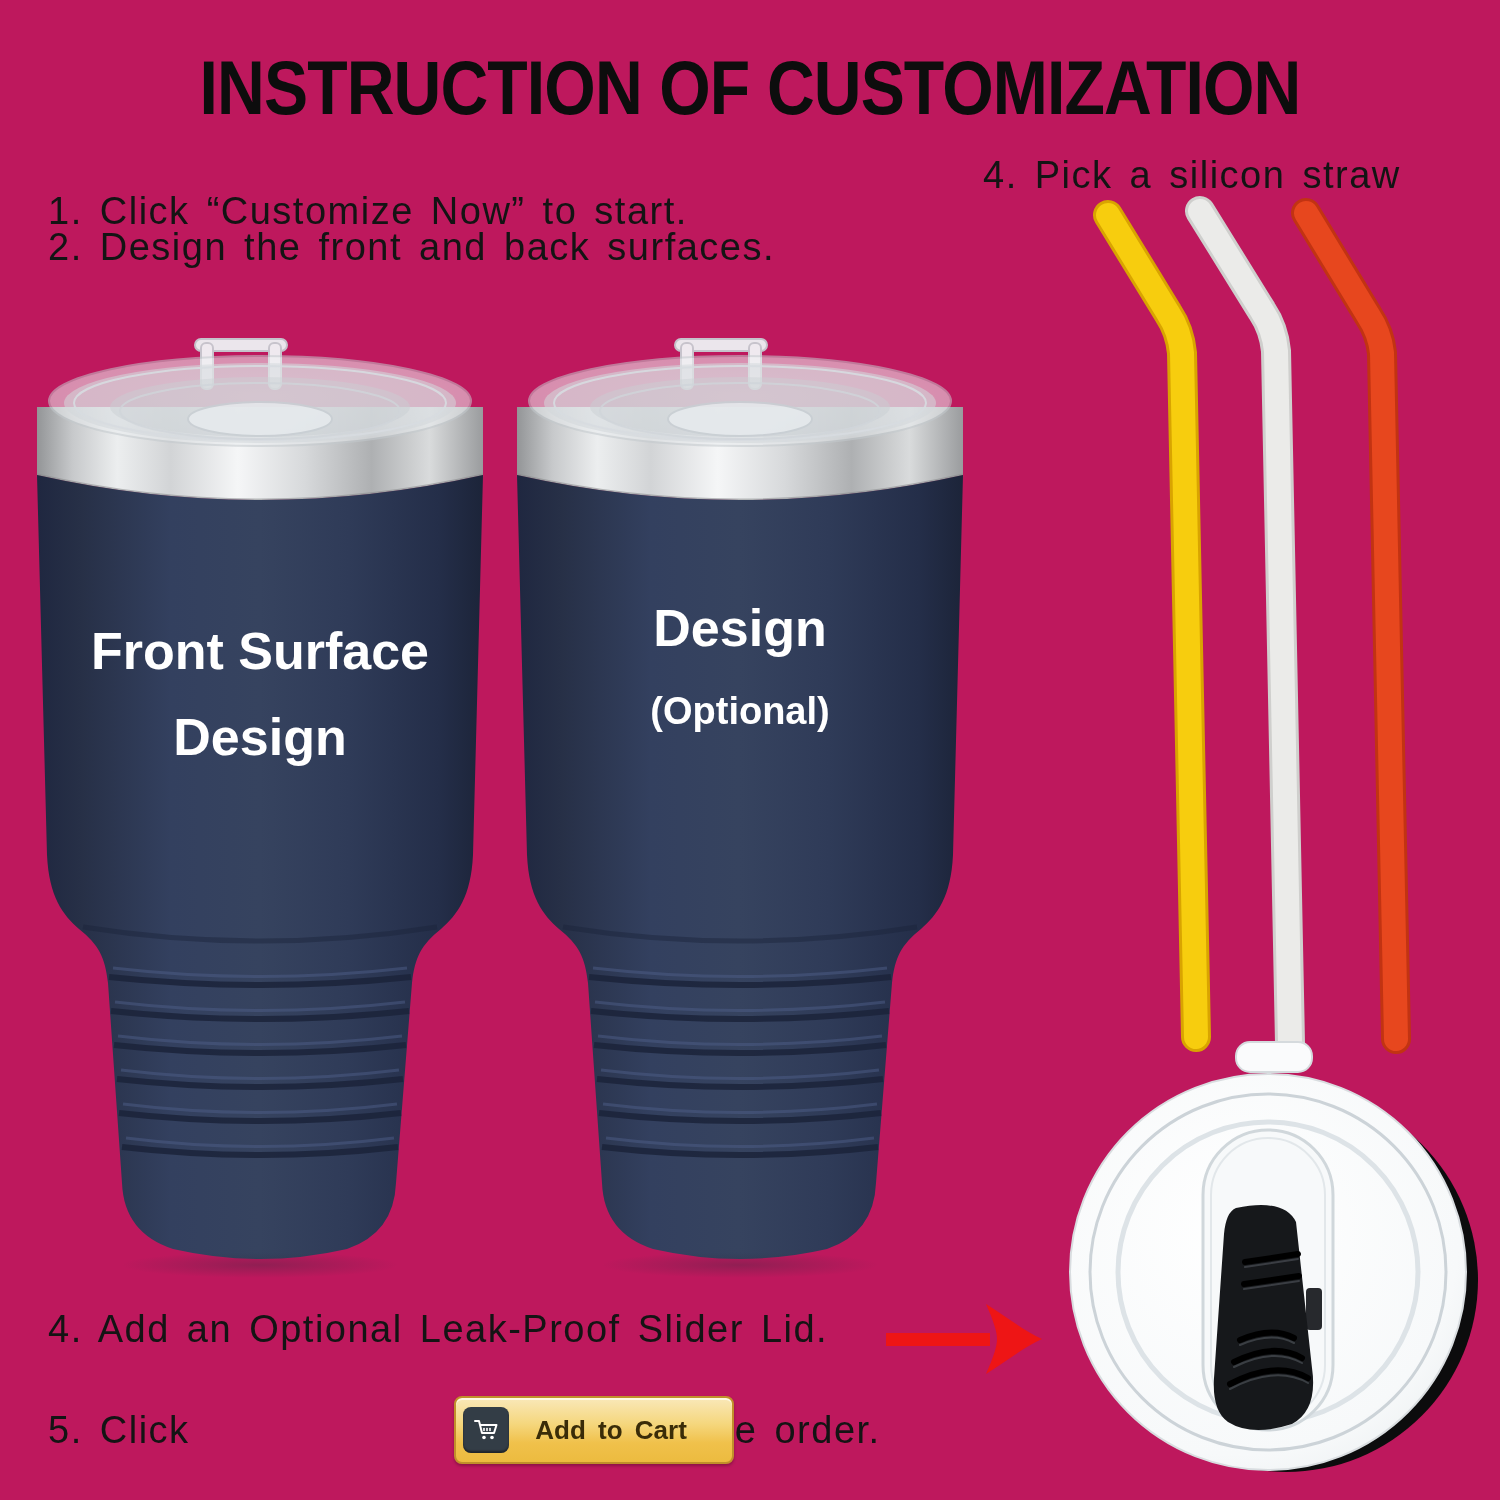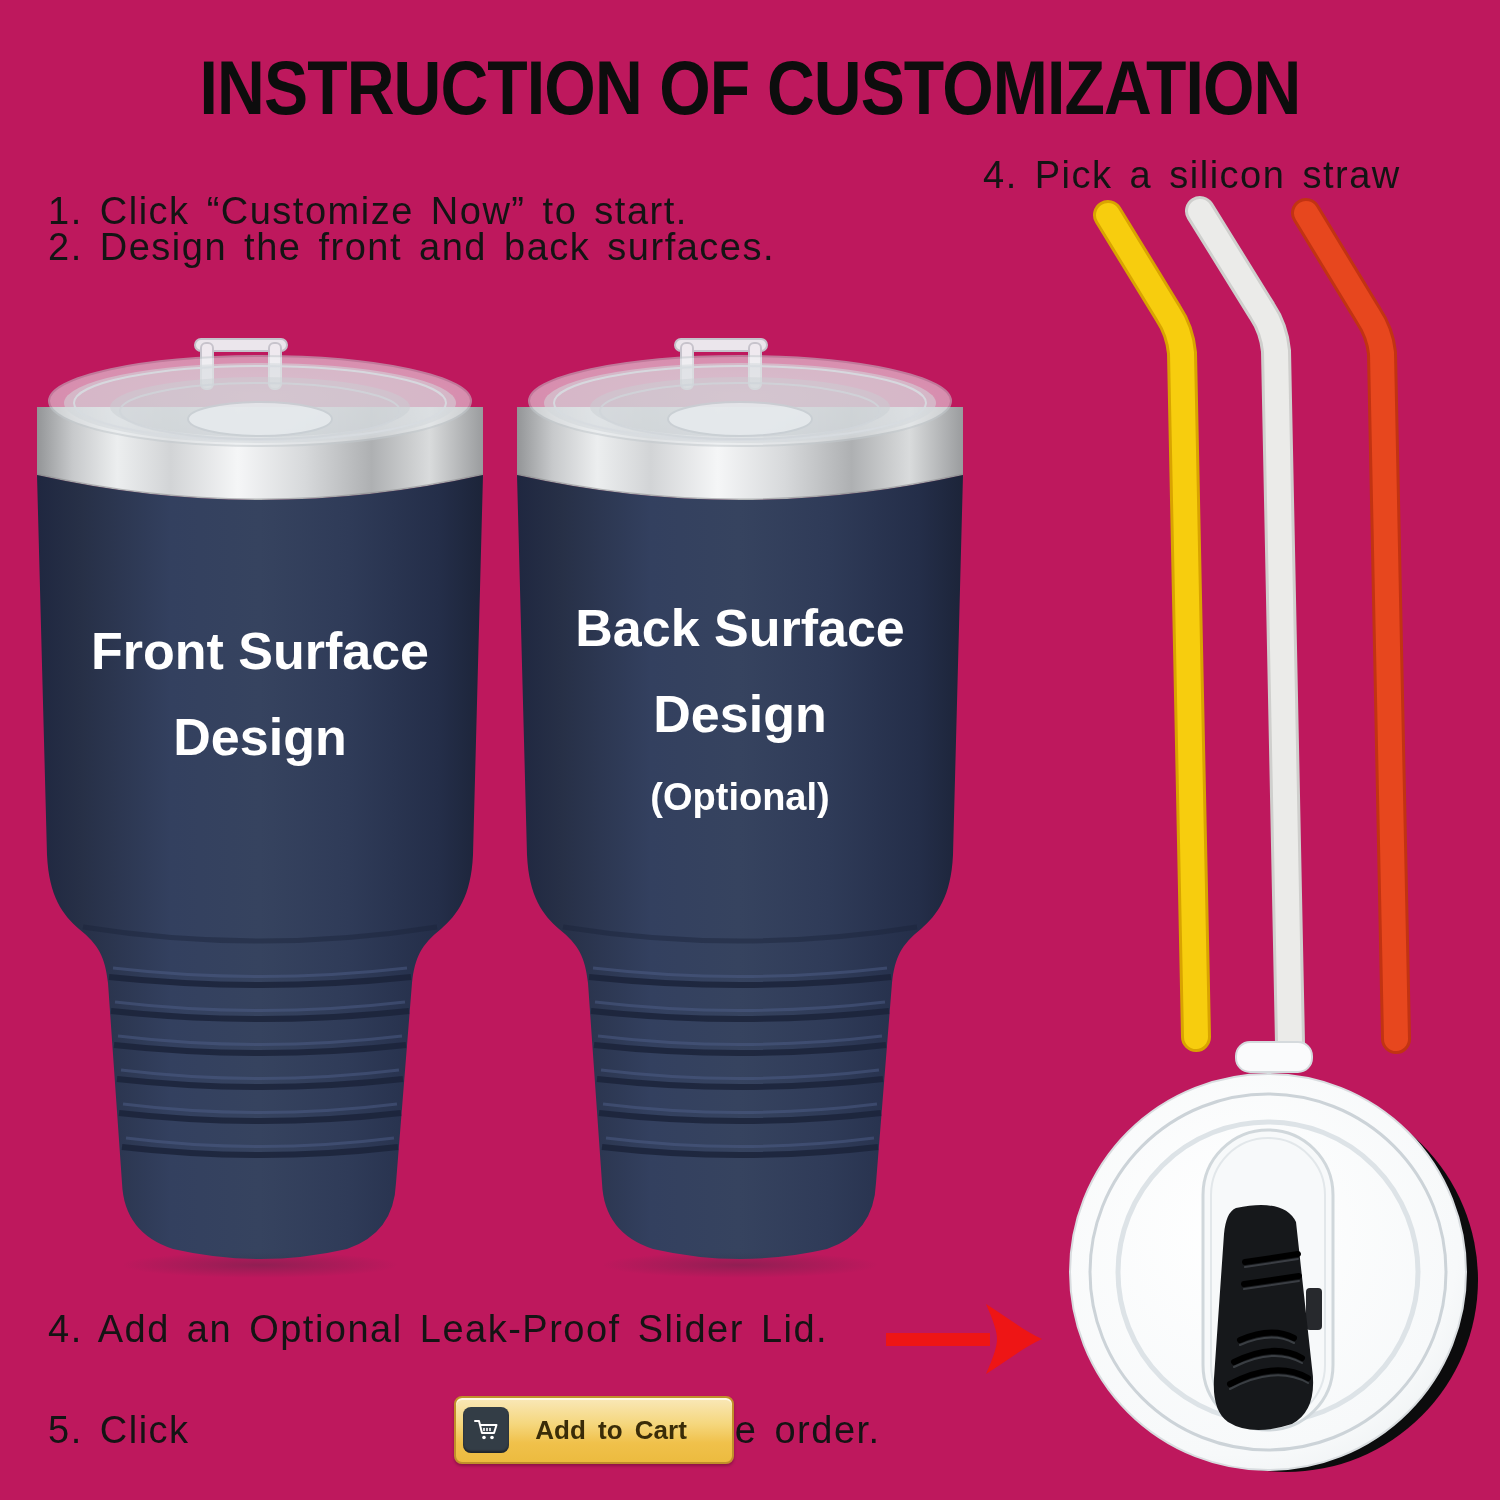--- a/index.html
+++ b/index.html
@@ -153,21 +153,20 @@
     </svg>
 
   <div class="tumbler-shadow" style="left:120px;top:1252px;"></div>
   <div class="tumbler-shadow" style="left:600px;top:1252px;"></div>
 
   <div class="tumbler-text front-text">
     <div>Front Surface</div>
     <div>Design</div>
   </div>
   <div class="tumbler-text back-text">
-    <div>Back Surface</div>
     <div>Design</div>
     <div class="small">(Optional)</div>
   </div>
 
   <svg class="straws-svg" viewBox="0 0 420 860" fill="none" stroke-linecap="round" stroke-linejoin="round">
     <g>
       <path d="M58,20 L118,118 Q130,136 132,158 L146,842" stroke="#d9a400" stroke-width="30"></path>
       <path d="M58,20 L118,118 Q130,136 132,158 L146,842" stroke-width="24" stroke="#f7cd0e"></path>
     </g>
     <g>

